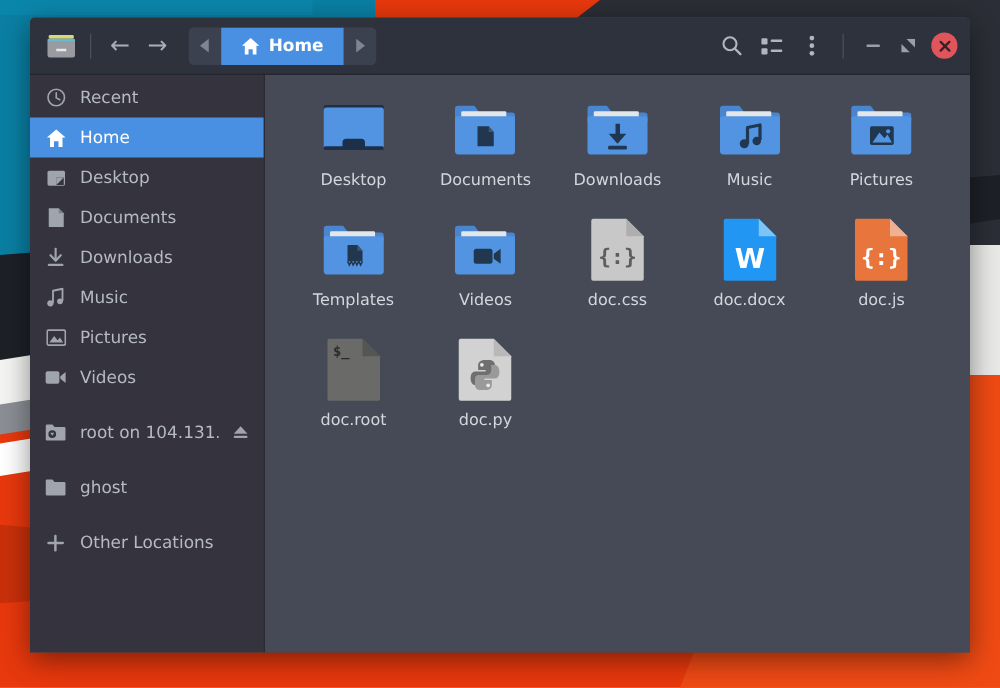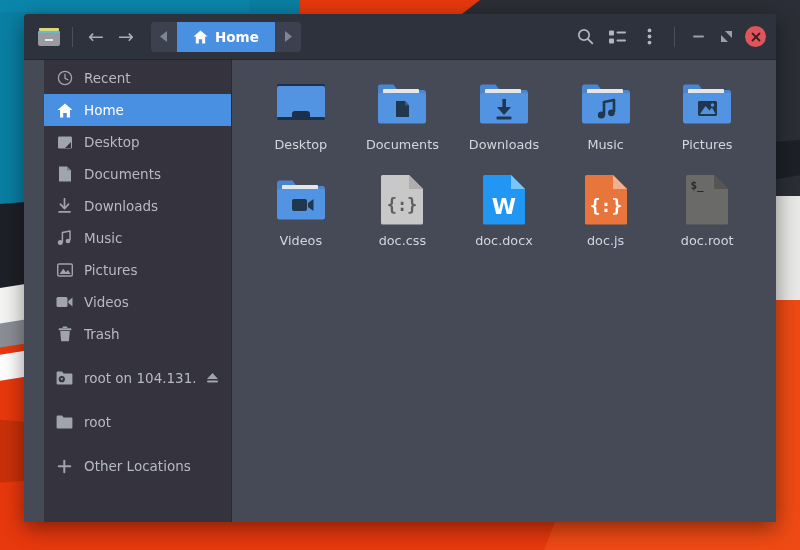--- a/index.html
+++ b/index.html
@@ -179,21 +179,21 @@
   .close-btn {
     width: 21px; height: 21px;
     border-radius: 50%;
     background: #e0555b;
     display: flex; align-items: center; justify-content: center;
     cursor: pointer;
     margin-left: 4px;
   }
 
   
-  #body { flex: 1; display: flex; min-height: 0; margin-left: 20px; }
+  #body { flex: 1; display: flex; min-height: 0; }
 
   
   #sidebar {
     width: 188px;
     min-width: 188px;
     background: #35333d;
     border-right: 1px solid #2a2831;
     padding-top: 2px;
     box-sizing: border-box;
     overflow: hidden;
@@ -448,30 +448,20 @@
         </div>
         <div class="side-item">
           <span class="si-ico">
             <svg width="17" height="12" viewBox="0 0 17 12">
               <rect x="0.5" y="1" width="11" height="10" rx="1.6" fill="#9fa4ad"></rect>
               <path d="M12.3 5 L16.5 1.6 L16.5 10.4 L12.3 7 Z" fill="#9fa4ad"></path>
             </svg>
           </span>
           <span class="si-lbl">Videos</span>
         </div>
-        <div class="side-item">
-          <span class="si-ico">
-            <svg width="14" height="16" viewBox="0 0 14 16">
-              <rect x="0.6" y="2.3" width="12.8" height="2" rx="0.8" fill="#9fa4ad"></rect>
-              <path d="M2.2 5 L11.8 5 L10.9 15.3 L3.1 15.3 Z" fill="#9fa4ad"></path>
-              <rect x="4.6" y="0.4" width="4.8" height="1.7" rx="0.7" fill="#9fa4ad"></rect>
-            </svg>
-          </span>
-          <span class="si-lbl">Trash</span>
-        </div>
         <div class="side-gap"></div>
         <div class="side-item">
           <span class="si-ico">
             <svg width="17" height="14" viewBox="0 0 17 14">
               <path d="M0.6 1.6 A1 1 0 0 1 1.6 0.6 L6 0.6 L7.6 2.6 L15.4 2.6 A1 1 0 0 1 16.4 3.6 L16.4 12.4 A1 1 0 0 1 15.4 13.4 L1.6 13.4 A1 1 0 0 1 0.6 12.4 Z" fill="#9fa4ad"></path>
               <circle cx="5.8" cy="8.2" r="3.1" fill="#35333d"></circle>
               <path d="M4.2 7.2 L7.4 7.2 L5.8 9.6 Z" fill="#9fa4ad"></path>
             </svg>
           </span>
           <span class="si-lbl">root on 104.131....</span>
@@ -482,21 +472,21 @@
             </svg>
           </span>
         </div>
         <div class="side-gap"></div>
         <div class="side-item">
           <span class="si-ico">
             <svg width="17" height="14" viewBox="0 0 17 14">
               <path d="M0.6 1.6 A1 1 0 0 1 1.6 0.6 L6 0.6 L7.6 2.6 L15.4 2.6 A1 1 0 0 1 16.4 3.6 L16.4 12.4 A1 1 0 0 1 15.4 13.4 L1.6 13.4 A1 1 0 0 1 0.6 12.4 Z" fill="#9fa4ad"></path>
             </svg>
           </span>
-          <span class="si-lbl">root</span>
+          <span class="si-lbl">ghost</span>
         </div>
         <div class="side-gap"></div>
         <div class="side-item">
           <span class="si-ico">
             <svg width="15" height="15" viewBox="0 0 15 15">
               <rect x="6.3" y="0.8" width="2" height="13.4" rx="0.9" fill="#9fa4ad"></rect>
               <rect x="0.8" y="6.3" width="13.4" height="2" rx="0.9" fill="#9fa4ad"></rect>
             </svg>
           </span>
           <span class="si-lbl">Other Locations</span>
@@ -566,20 +556,33 @@
   </svg>
             </div>
             <div class="file-lbl">Pictures</div>
           </div>
           <div class="file-cell">
             <div class="file-ico">
               <svg width="52" height="46" viewBox="0 0 52 46">
     <path d="M2 6 A2.5 2.5 0 0 1 4.5 3.5 L17.5 3.5 L21.5 9 L47.5 9 A2.5 2.5 0 0 1 50 11.5 L50 16 L2 16 Z" fill="#4a86d0"></path>
     <rect x="7" y="8" width="36" height="7" rx="1" fill="#e4e7ea"></rect>
     <path d="M2 14 A2 2 0 0 1 4 12 L48 12 A2 2 0 0 1 50 14 L50 40 A2.5 2.5 0 0 1 47.5 42.5 L4.5 42.5 A2.5 2.5 0 0 1 2 40 Z" fill="#5294e2"></path>
+    <path d="M21 19 L29 19 L33 23.5 L33 32 L21 32 Z" fill="#21374f"></path>
+                <path d="M29 19 L33 23.5 L29 23.5 Z" fill="#3b5a78"></path>
+                <path d="M21 32 L22.5 35 L24 32 L25.5 35 L27 32 L28.5 35 L30 32 L31.5 35 L33 32" fill="none" stroke="#21374f" stroke-width="1.3"></path>
+  </svg>
+            </div>
+            <div class="file-lbl">Templates</div>
+          </div>
+          <div class="file-cell">
+            <div class="file-ico">
+              <svg width="52" height="46" viewBox="0 0 52 46">
+    <path d="M2 6 A2.5 2.5 0 0 1 4.5 3.5 L17.5 3.5 L21.5 9 L47.5 9 A2.5 2.5 0 0 1 50 11.5 L50 16 L2 16 Z" fill="#4a86d0"></path>
+    <rect x="7" y="8" width="36" height="7" rx="1" fill="#e4e7ea"></rect>
+    <path d="M2 14 A2 2 0 0 1 4 12 L48 12 A2 2 0 0 1 50 14 L50 40 A2.5 2.5 0 0 1 47.5 42.5 L4.5 42.5 A2.5 2.5 0 0 1 2 40 Z" fill="#5294e2"></path>
     <rect x="17" y="22" width="15" height="12" rx="2" fill="#21374f"></rect>
                 <path d="M33 26 L38.5 22 L38.5 34 L33 30 Z" fill="#21374f"></path>
   </svg>
             </div>
             <div class="file-lbl">Videos</div>
           </div>
           <div class="file-cell">
             <div class="file-ico">
               <svg width="46" height="52" viewBox="0 0 46 52">
     <path d="M2 2.5 A1.5 1.5 0 0 1 3.5 1 L30 1 L44 15 L44 49 A1.5 1.5 0 0 1 42.5 50.5 L3.5 50.5 A1.5 1.5 0 0 1 2 49 Z" fill="#c8c8c8"></path>
@@ -612,17 +615,30 @@
           <div class="file-cell">
             <div class="file-ico">
               <svg width="46" height="52" viewBox="0 0 46 52">
     <path d="M2 2.5 A1.5 1.5 0 0 1 3.5 1 L30 1 L44 15 L44 49 A1.5 1.5 0 0 1 42.5 50.5 L3.5 50.5 A1.5 1.5 0 0 1 2 49 Z" fill="#6a6a68"></path>
     <path d="M30 1 L44 15 L30 15 Z" fill="#555553"></path>
     <text x="13" y="15" font-family="DejaVu Sans Mono, monospace" font-size="11" font-weight="bold" fill="#2a2a28" text-anchor="middle">$_</text>
   </svg>
             </div>
             <div class="file-lbl">doc.root</div>
           </div>
+          <div class="file-cell">
+            <div class="file-ico">
+              <svg width="46" height="52" viewBox="0 0 46 52">
+    <path d="M2 2.5 A1.5 1.5 0 0 1 3.5 1 L30 1 L44 15 L44 49 A1.5 1.5 0 0 1 42.5 50.5 L3.5 50.5 A1.5 1.5 0 0 1 2 49 Z" fill="#d2d2d2"></path>
+    <path d="M30 1 L44 15 L30 15 Z" fill="#b8b8b8"></path>
+    <path d="M23 18 C19 18 17.5 20 17.5 22.5 L17.5 26 L23.5 26 L23.5 27.2 L15.5 27.2 C13 27.2 11.5 29 11.5 32.5 C11.5 36 13 38 15.5 38 L18 38 L18 34 C18 31.5 19.5 30 22 30 L28 30 C30 30 31 28.8 31 26.8 L31 22.5 C31 20 29.5 18 26.5 18 Z" fill="#6f6f6f"></path>
+                <circle cx="20.5" cy="21.8" r="1.5" fill="#e9e9e9"></circle>
+                <path d="M23 42 C27 42 28.5 40 28.5 37.5 L28.5 34 L22.5 34 L22.5 32.8 L30.5 32.8 C33 32.8 34.5 31 34.5 27.5 C34.5 24 33 22 30.5 22 L28 22 L28 26 C28 28.5 26.5 30 24 30 L18 30 C16 30 15 31.2 15 33.2 L15 37.5 C15 40 16.5 42 19.5 42 Z" fill="#9a9a9a"></path>
+                <circle cx="25.5" cy="38.2" r="1.5" fill="#e9e9e9"></circle>
+  </svg>
+            </div>
+            <div class="file-lbl">doc.py</div>
+          </div>
         </div>
     </div>
 
   </div>
 </div>
 
 </body></html>

